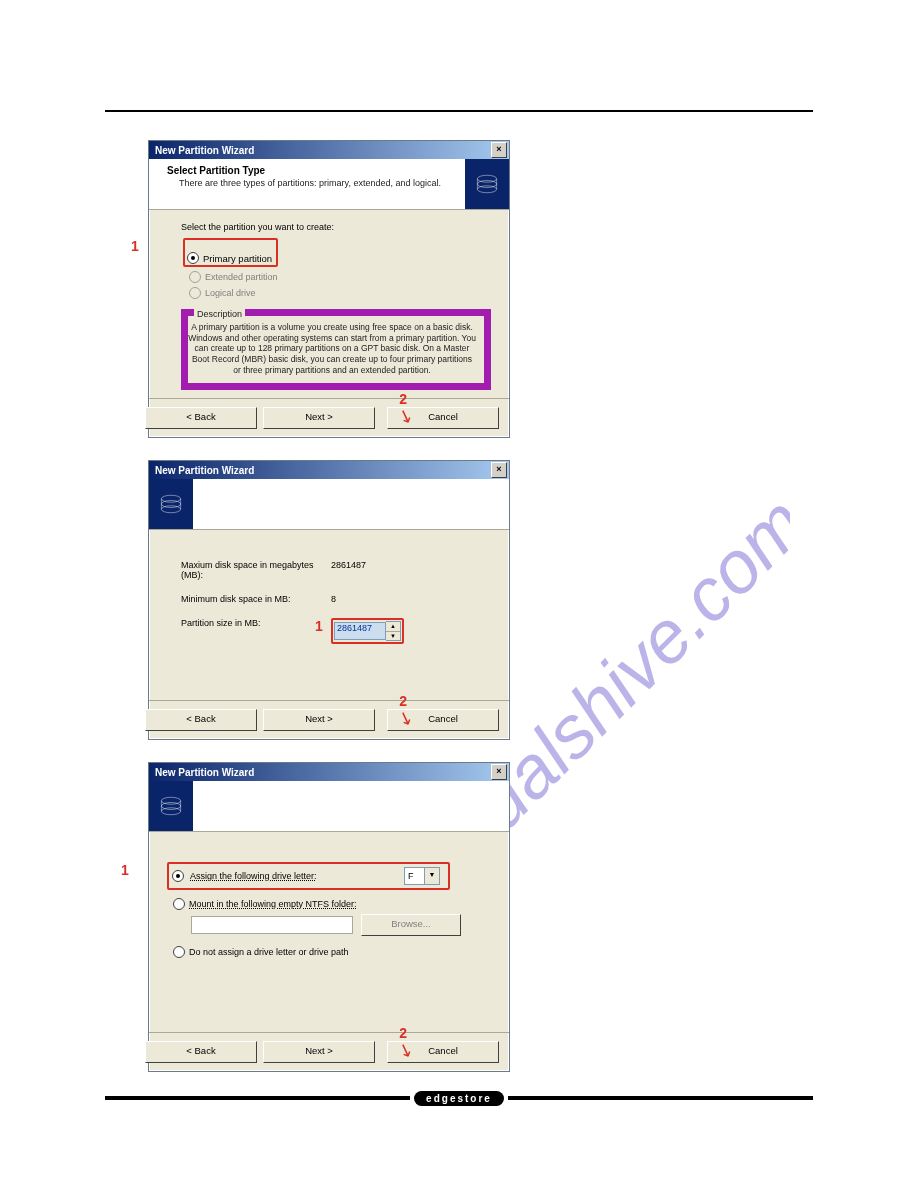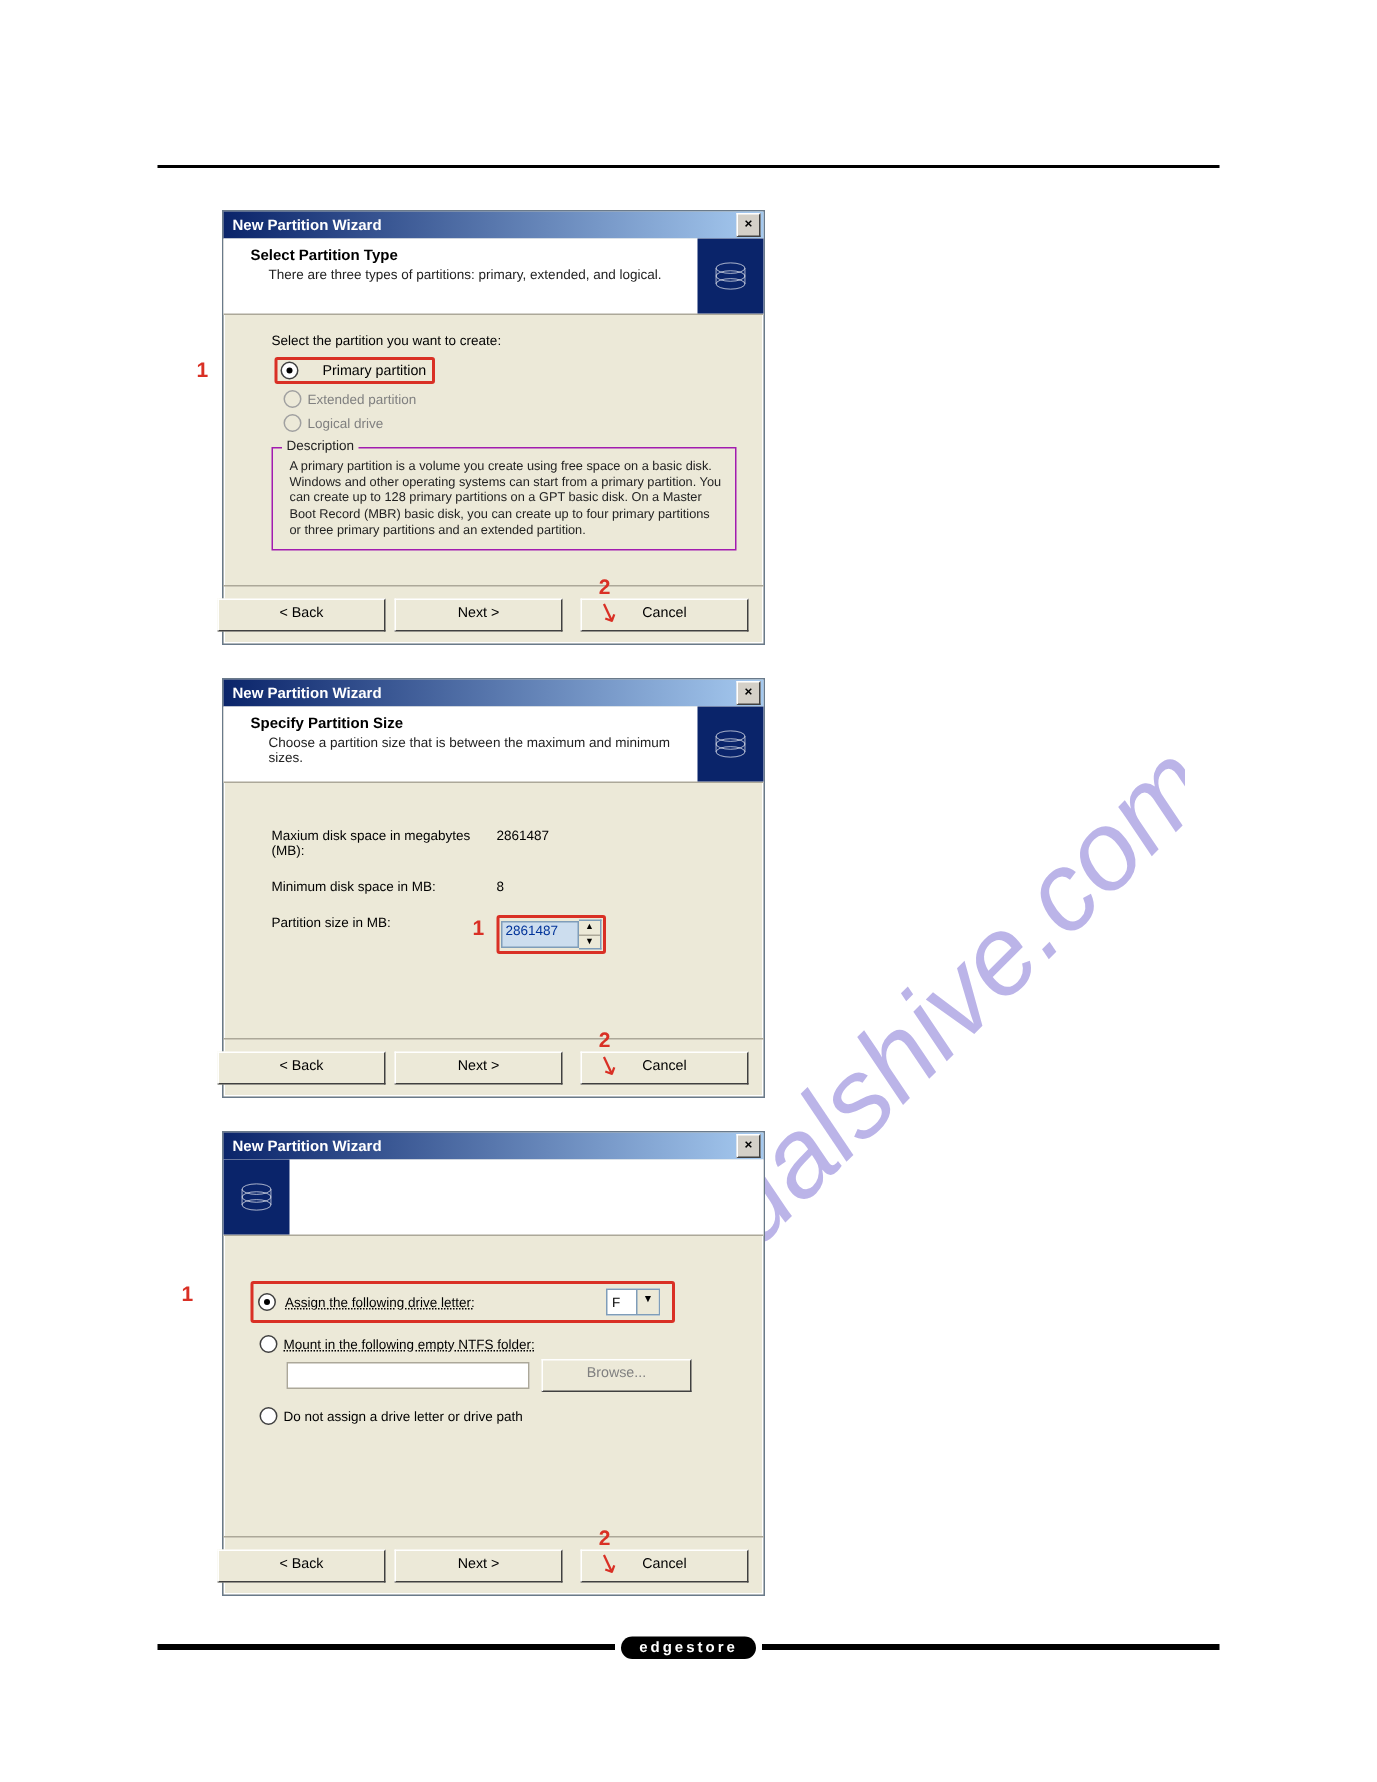--- a/index.html
+++ b/index.html
@@ -117,33 +117,34 @@
     align-items: center; justify-content: center;
     flex-shrink: 0;
   }
   .radio.disabled { border-color: #a0a0a0; background: #ece9d8; }
   .radio .dot {
     width: 4px; height: 4px; border-radius: 50%; background: #000;
   }
   .highlight-red {
     border: 2px solid #d93025;
     border-radius: 2px;
-    padding: 1px 4px 1px 2px;
+    padding: 12px 4px 1px 2px;
     display: inline-flex;
     align-items: center;
-    gap: 16px;
+    gap: 4px;
   }
   .desc-group {
     margin-top: 10px;
-    border: 1px solid #a21caf;
-    padding: 6px 8px 8px 11px;
+    border: 7px solid #a21caf;
+    padding: 6px 8px 8px 0;
     position: relative;
     font-size: 8.5px;
     line-height: 1.25;
     color: #222;
+    text-align: center;
   }
   .desc-group .legend {
     position: absolute;
     top: -7px; left: 6px;
     background: #ece9d8;
     padding: 0 3px;
     font-size: 9px;
   }
   .button-row {
     border-top: 1px solid #aca899;
@@ -369,24 +370,20 @@
         <div class="win-btn">Cancel</div>
       </div>
     </div>
 
     <div class="dialog">
       <div class="titlebar">
         <span>New Partition Wizard</span>
         <div class="close-btn">×</div>
       </div>
       <div class="header-band">
-        <div class="header-text">
-          <div class="header-title">Specify Partition Size</div>
-          <div class="header-sub">Choose a partition size that is between the maximum and minimum sizes.</div>
-        </div>
         <div class="header-icon">
           <svg viewBox="0 0 32 32">
               <g fill="#fff" stroke="#fff" stroke-width="0.5">
             <ellipse cx="16" cy="10" rx="11" ry="4" fill="none"></ellipse>
             <ellipse cx="16" cy="16" rx="11" ry="4" fill="none"></ellipse>
             <ellipse cx="16" cy="22" rx="11" ry="4" fill="none"></ellipse>
             <path d="M5 10v12M27 10v12" fill="none"></path>
           </g>
             </svg>
         </div>

